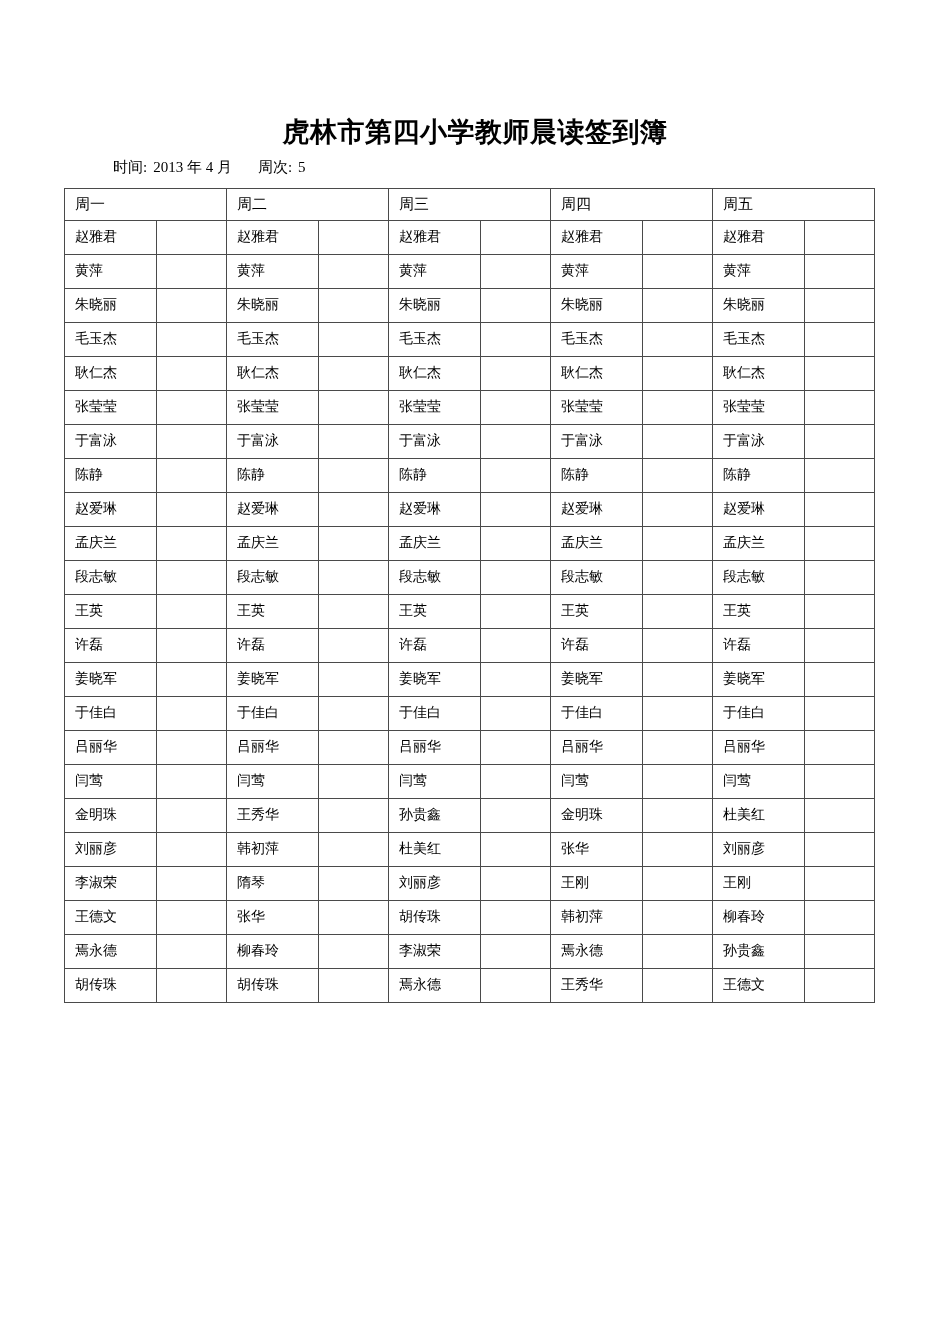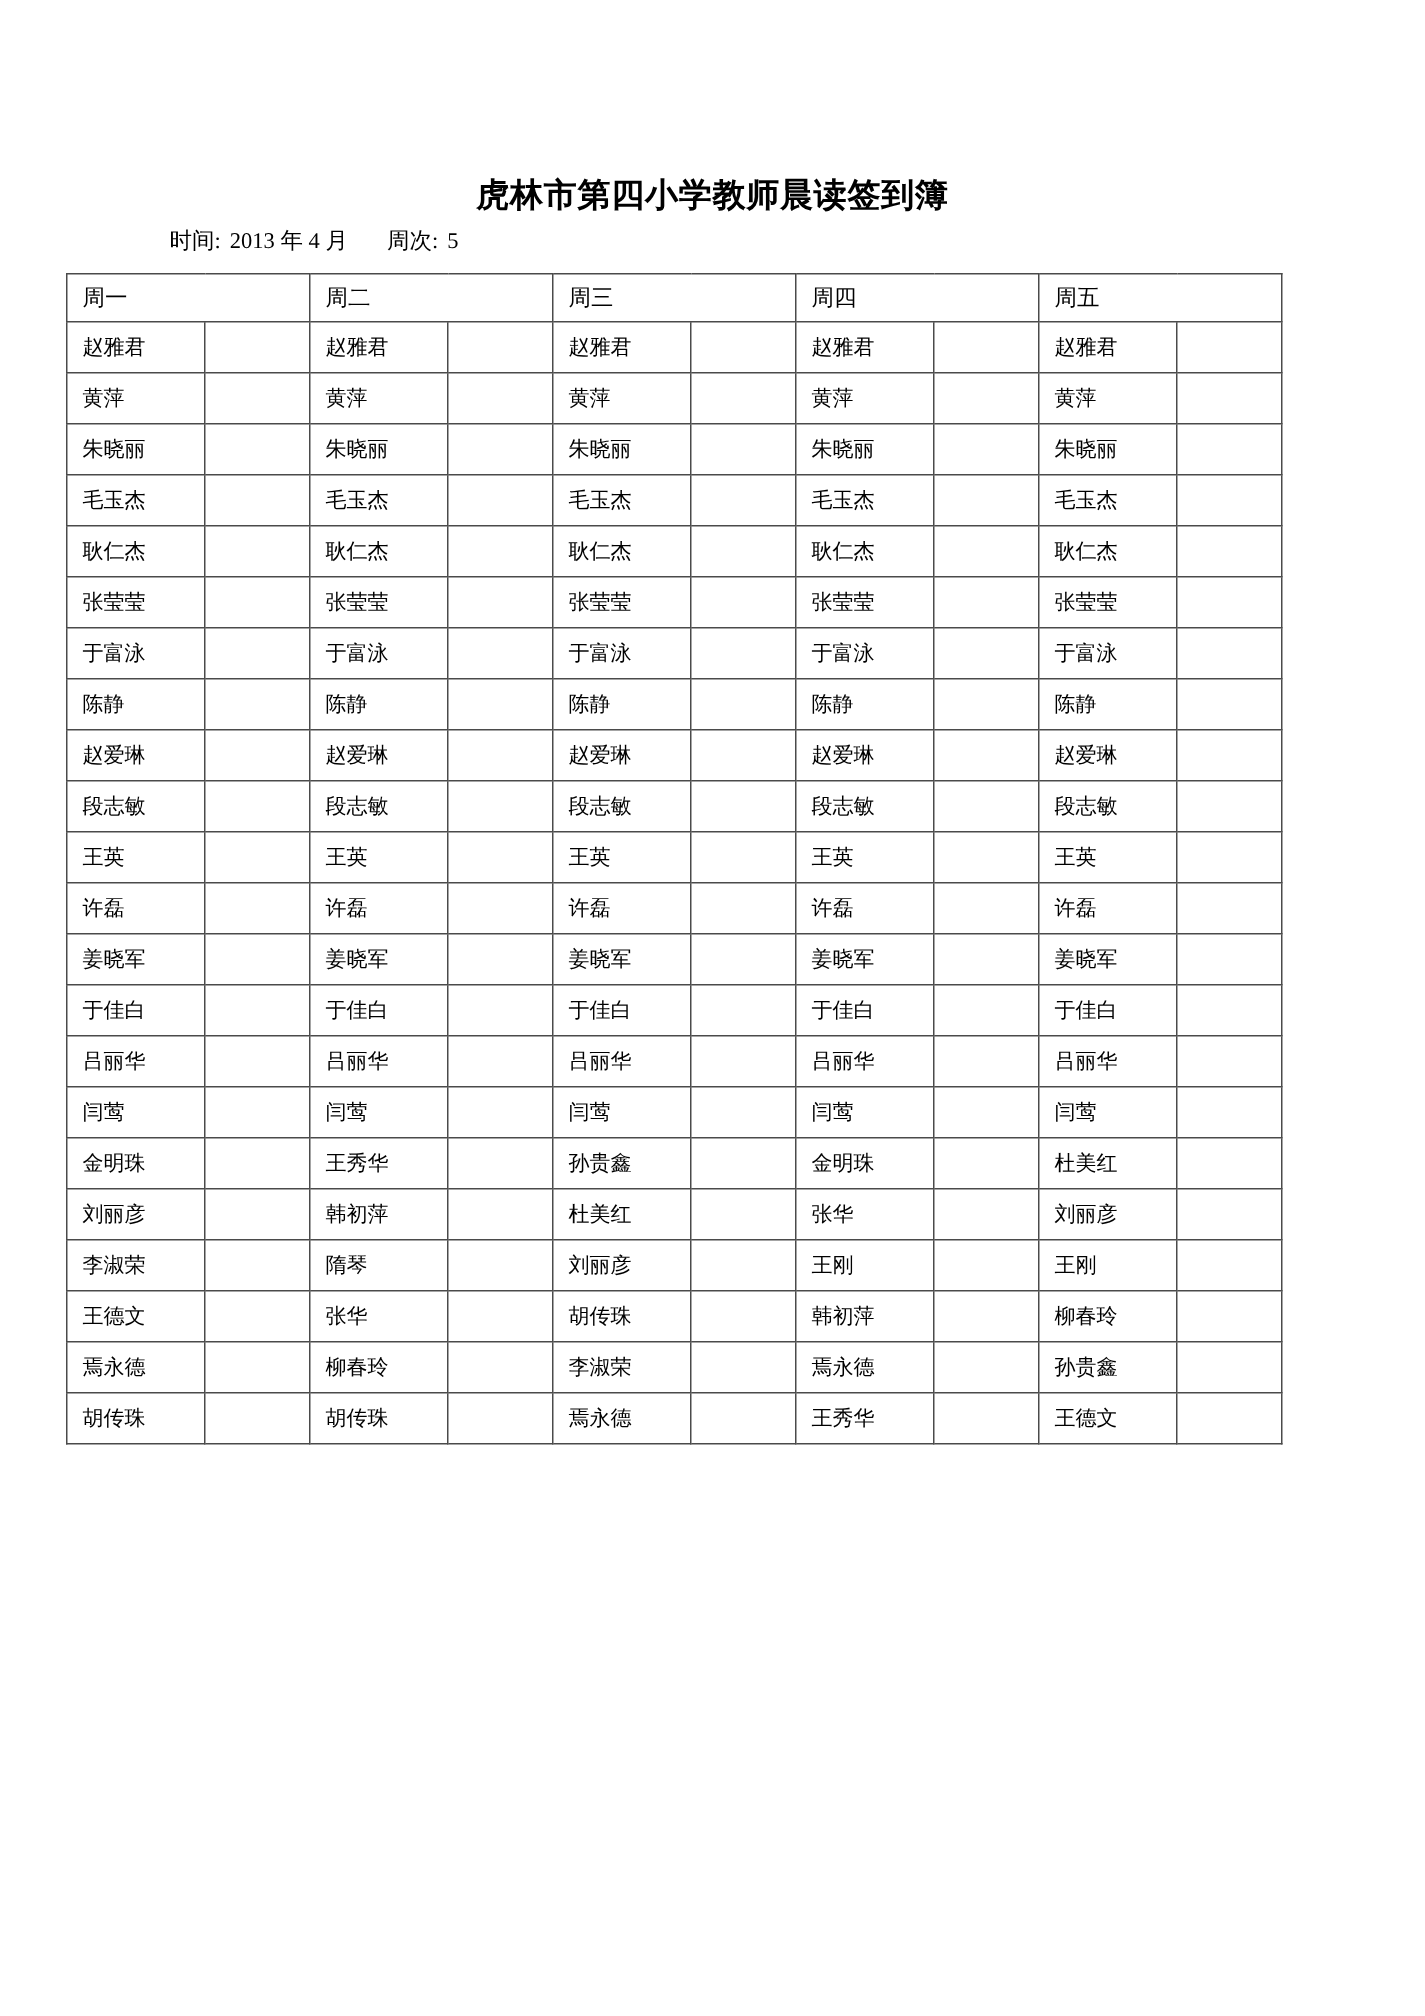--- a/index.html
+++ b/index.html
@@ -17,21 +17,21 @@
   }
   .page {
     width: 950px;
     height: 1344px;
     box-sizing: border-box;
     padding: 0;
     position: relative;
   }
   .title {
     text-align: center;
-    font-size: 22px;
+    font-size: 27px;
     font-weight: bold;
     letter-spacing: 0.5px;
     margin: 0;
     padding-top: 118px;
     line-height: 1.1;
     font-family: "Liberation Serif", "DejaVu Serif", serif;
   }
   .subtitle-row {
     margin: 0;
     padding-left: 113px;
@@ -42,21 +42,21 @@
   }
   .subtitle-row .seg {
     display: inline;
   }
   .gap-sm { display: inline-block; width: 6px; }
   .gap-md { display: inline-block; width: 26px; }
 
   table.register {
     border-collapse: collapse;
     table-layout: fixed;
-    margin-left: 44px;
+    margin-left: 64px;
     margin-top: 12px;
     width: 683px;
     font-size: 14px;
   }
   table.register th,
   table.register td {
     border: 1px solid #4a4a4a;
     height: 34px;
     padding: 0 0 0 10px;
     vertical-align: middle;
@@ -210,20 +210,32 @@
           <td class="name-cell">赵爱琳</td>
           <td class="sign-cell"></td>
           <td class="name-cell">赵爱琳</td>
           <td class="sign-cell"></td>
           <td class="name-cell">赵爱琳</td>
           <td class="sign-cell"></td>
           <td class="name-cell">赵爱琳</td>
           <td class="sign-cell"></td>
         </tr>
         <tr>
+          <td class="name-cell">孟庆兰</td>
+          <td class="sign-cell"></td>
+          <td class="name-cell">孟庆兰</td>
+          <td class="sign-cell"></td>
+          <td class="name-cell">孟庆兰</td>
+          <td class="sign-cell"></td>
+          <td class="name-cell">孟庆兰</td>
+          <td class="sign-cell"></td>
+          <td class="name-cell">孟庆兰</td>
+          <td class="sign-cell"></td>
+        </tr>
+        <tr>
           <td class="name-cell">段志敏</td>
           <td class="sign-cell"></td>
           <td class="name-cell">段志敏</td>
           <td class="sign-cell"></td>
           <td class="name-cell">段志敏</td>
           <td class="sign-cell"></td>
           <td class="name-cell">段志敏</td>
           <td class="sign-cell"></td>
           <td class="name-cell">段志敏</td>
           <td class="sign-cell"></td>

